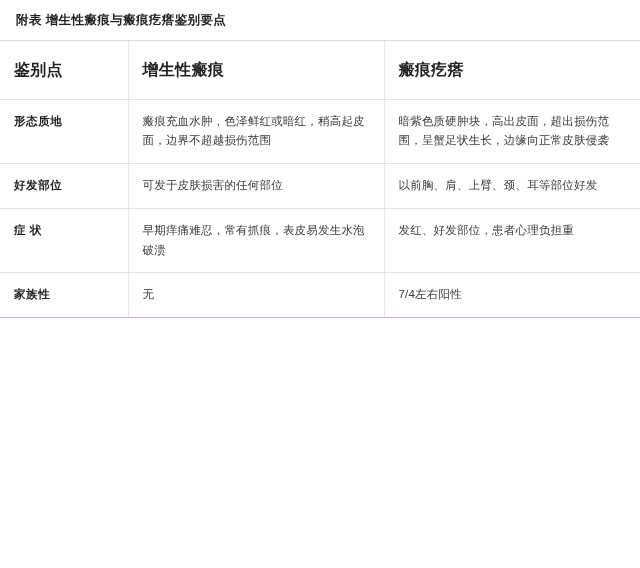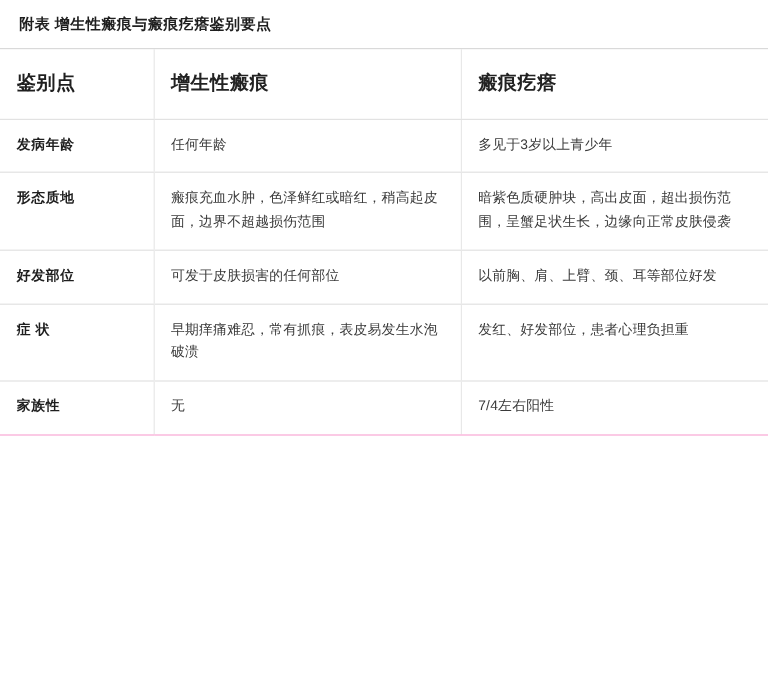--- a/index.html
+++ b/index.html
@@ -105,25 +105,20 @@
     </colgroup>
     <thead>
       <tr class="head-row">
         <th class="key">鉴别点</th>
         <th class="vdiv-a">增生性瘢痕</th>
         <th class="vdiv-b">瘢痕疙瘩</th>
       </tr>
     </thead>
     <tbody>
       <tr>
-        <td class="key">发病年龄</td>
-        <td class="cell vdiv-a">任何年龄</td>
-        <td class="cell vdiv-b">多见于3岁以上青少年</td>
-      </tr>
-      <tr>
         <td class="key">形态质地</td>
         <td class="cell vdiv-a">瘢痕充血水肿，色泽鲜红或暗红，稍高起皮面，边界不超越损伤范围</td>
         <td class="cell vdiv-b">暗紫色质硬肿块，高出皮面，超出损伤范围，呈蟹足状生长，边缘向正常皮肤侵袭</td>
       </tr>
       <tr>
         <td class="key">好发部位</td>
         <td class="cell vdiv-a">可发于皮肤损害的任何部位</td>
         <td class="cell vdiv-b">以前胸、肩、上臂、颈、耳等部位好发</td>
       </tr>
       <tr>

